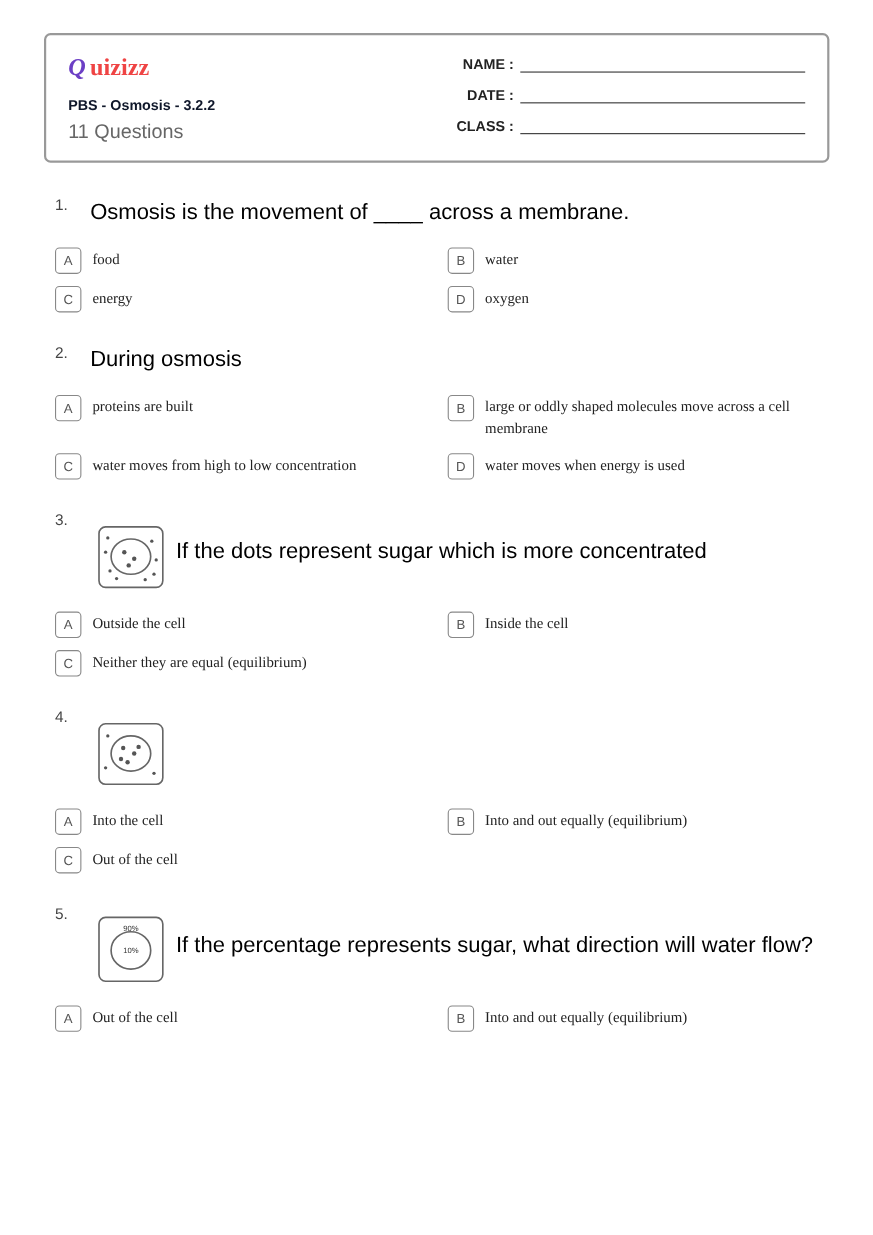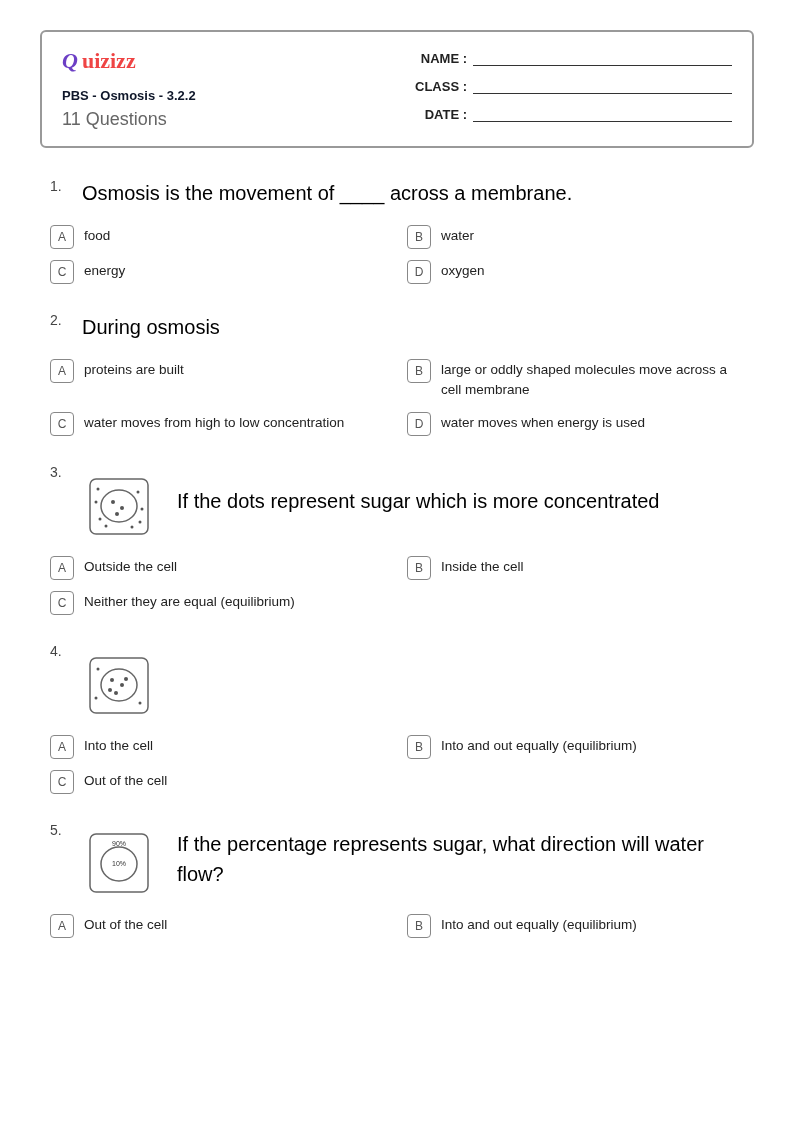--- a/index.html
+++ b/index.html
@@ -101,21 +101,21 @@
       min-width: 22px;
     }
     .question-text {
       font-size: 20px;
       color: #000000;
       line-height: 1.5;
     }
     .question-image-row {
       display: flex;
       align-items: center;
-      gap: 20px;
+      gap: 3px;
     }
     .options-grid {
       display: grid;
       grid-template-columns: 1fr 1fr;
       gap: 10px 20px;
     }
     .option-row {
       display: flex;
       align-items: flex-start;
       gap: 10px;
@@ -131,20 +131,21 @@
       font-size: 12px;
       color: #555;
       flex-shrink: 0;
       margin-top: 1px;
     }
     .option-text {
       font-size: 13.5px;
       color: #222;
       line-height: 1.5;
       padding-top: 2px;
+      font-family: Liberation Serif, serif;
     }
     
     .cell-container {
       width: 75px;
       height: 75px;
       flex-shrink: 0;
     }
     .cell-svg {
       width: 75px;
       height: 75px;
@@ -168,25 +169,25 @@
       </div>
       <div class="quiz-title">PBS - Osmosis - 3.2.2</div>
       <div class="quiz-questions">11 Questions</div>
     </div>
     <div class="header-right">
       <div class="field-row">
         <span class="field-label">NAME :</span>
         <div class="field-line"></div>
       </div>
       <div class="field-row">
+        <span class="field-label">DATE :</span>
+        <div class="field-line"></div>
+      </div>
+      <div class="field-row">
         <span class="field-label">CLASS :</span>
-        <div class="field-line"></div>
-      </div>
-      <div class="field-row">
-        <span class="field-label">DATE :</span>
         <div class="field-line"></div>
       </div>
     </div>
   </div>
 
   <div class="questions-section">
 
     <div class="question-block">
       <div class="question-number-row">
         <span class="question-number">1.</span>

